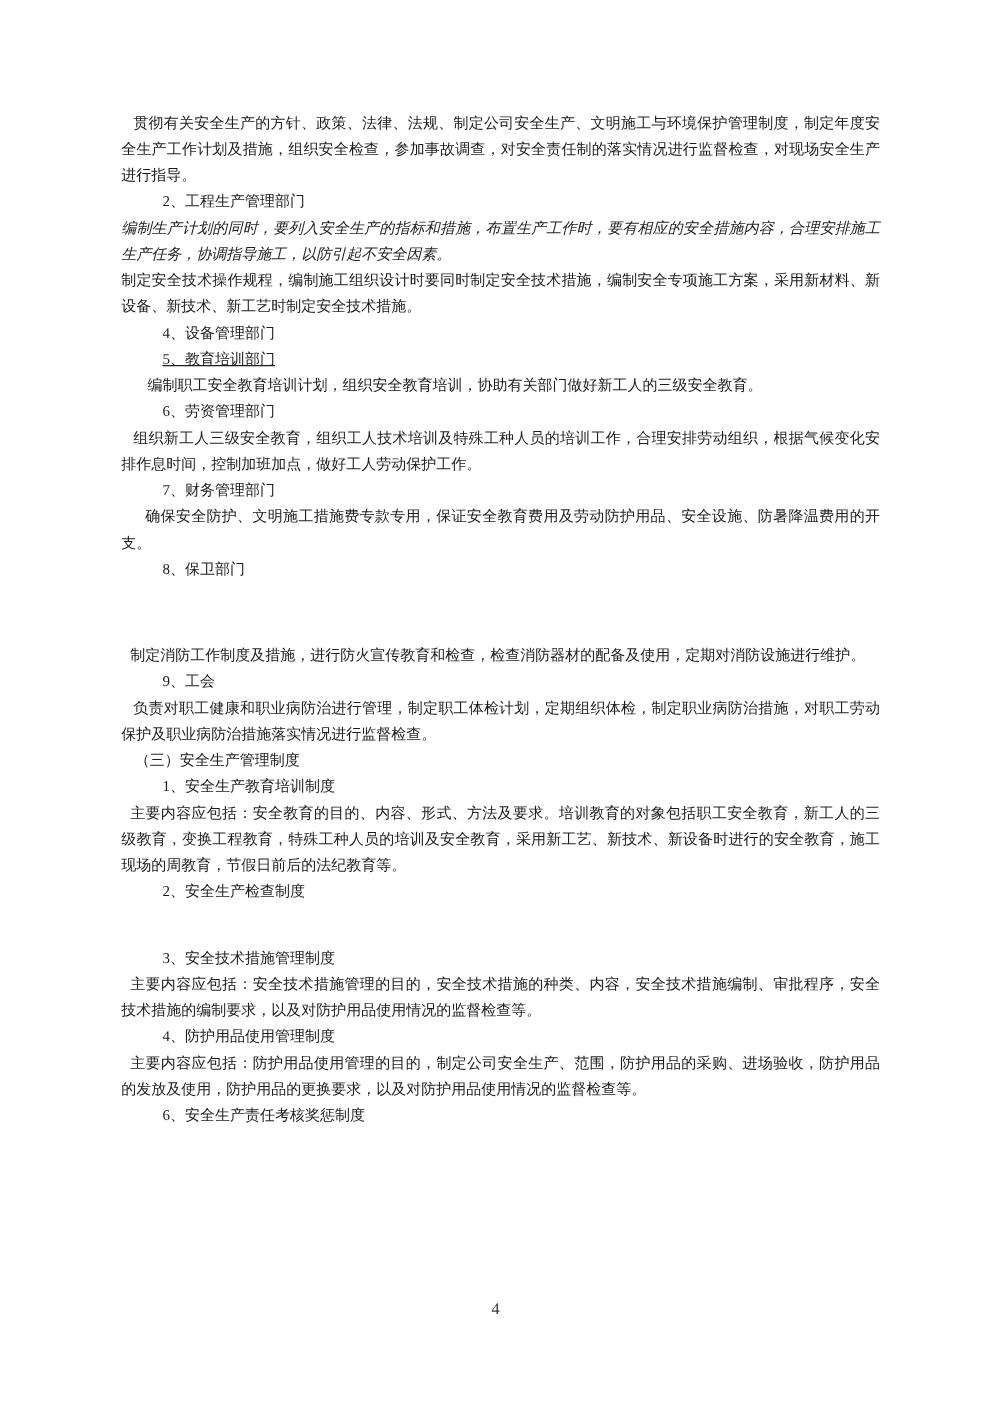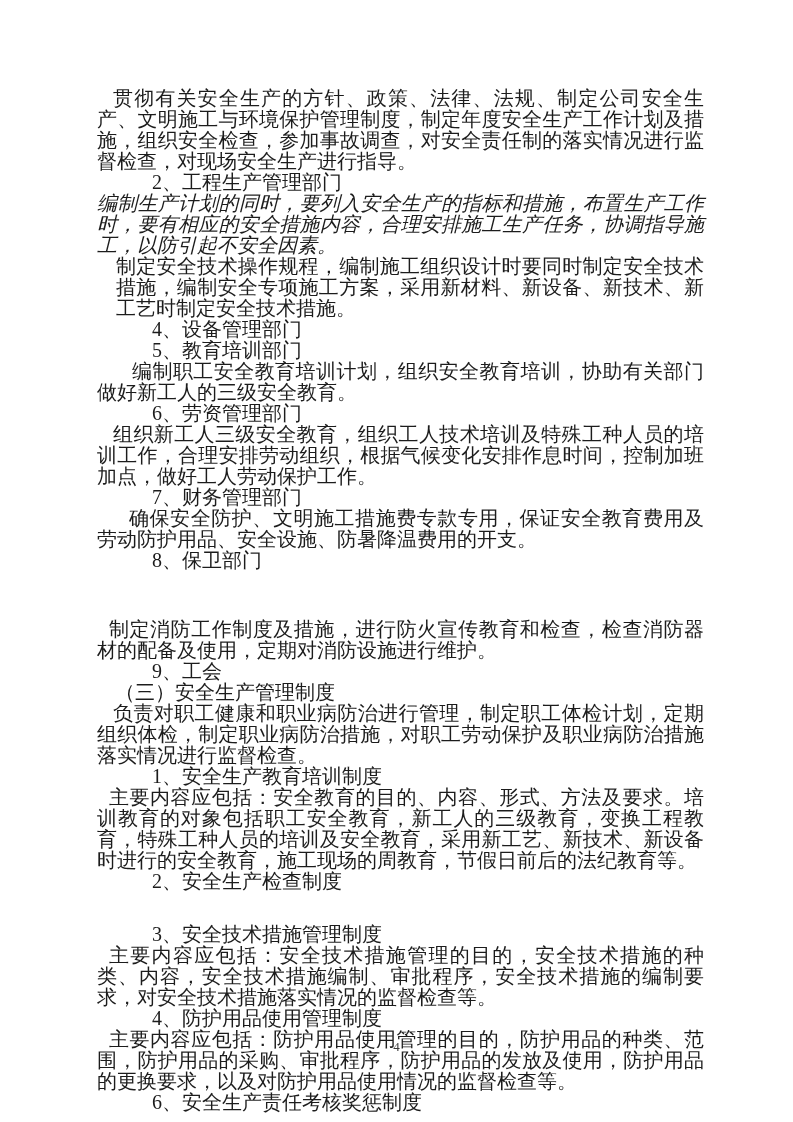--- a/index.html
+++ b/index.html
@@ -13,21 +13,21 @@
     height: 1122px;
     background: #ffffff;
     overflow: hidden;
     font-family: "Liberation Serif", "DejaVu Serif", serif;
   }
   .content {
     position: absolute;
     left: 97px;
     top: 88px;
     width: 607px;
-    font-size: 20px;
+    font-size: 12px;
     line-height: 21px;
     text-align: justify;
     color: #1c1c1c;
     letter-spacing: 0;
   }
   .content p {
     margin: 0;
     padding: 0;
     word-break: break-all;
   }
@@ -42,36 +42,36 @@
   }
 </style>
 </head>
 <body>
 
 <div class="page">
   <div class="content">
       <p style="text-indent: 0.8em;">贯彻有关安全生产的方针、政策、法律、法规、制定公司安全生产、文明施工与环境保护管理制度，制定年度安全生产工作计划及措施，组织安全检查，参加事故调查，对安全责任制的落实情况进行监督检查，对现场安全生产进行指导。</p>
       <p style="text-indent: 2.75em;">2、工程生产管理部门</p>
       <p style="text-indent: 0em; font-style: italic;">编制生产计划的同时，要列入安全生产的指标和措施，布置生产工作时，要有相应的安全措施内容，合理安排施工生产任务，协调指导施工，以防引起不安全因素。</p>
-      <p style="text-indent: 0em; margin-left: 19px;">制定安全技术操作规程，编制施工组织设计时要同时制定安全技术措施，编制安全专项施工方案，采用新材料、新设备、新技术、新工艺时制定安全技术措施。</p>
+      <p style="text-indent: 0em;">制定安全技术操作规程，编制施工组织设计时要同时制定安全技术措施，编制安全专项施工方案，采用新材料、新设备、新技术、新工艺时制定安全技术措施。</p>
       <p style="text-indent: 2.75em;">4、设备管理部门</p>
-      <p style="text-indent: 2.75em;">5、教育培训部门</p>
+      <p style="text-indent: 2.75em; text-decoration: underline;">5、教育培训部门</p>
       <p style="text-indent: 1.75em;">编制职工安全教育培训计划，组织安全教育培训，协助有关部门做好新工人的三级安全教育。</p>
       <p style="text-indent: 2.75em;">6、劳资管理部门</p>
       <p style="text-indent: 0.8em;">组织新工人三级安全教育，组织工人技术培训及特殊工种人员的培训工作，合理安排劳动组织，根据气候变化安排作息时间，控制加班加点，做好工人劳动保护工作。</p>
       <p style="text-indent: 2.75em;">7、财务管理部门</p>
       <p style="text-indent: 1.6em;">确保安全防护、文明施工措施费专款专用，保证安全教育费用及劳动防护用品、安全设施、防暑降温费用的开支。</p>
       <p style="text-indent: 2.75em;">8、保卫部门</p>
       <p style="text-indent: 0.6em; margin-top: 48px;">制定消防工作制度及措施，进行防火宣传教育和检查，检查消防器材的配备及使用，定期对消防设施进行维护。</p>
       <p style="text-indent: 2.75em;">9、工会</p>
+      <p style="text-indent: 0.8em;">负责对职工健康和职业病防治进行管理，制定职工体检计划，定期组织体检，制定职业病防治措施，对职工劳动保护及职业病防治措施落实情况进行监督检查。</p>
       <p style="text-indent: 0.9em;">（三）安全生产管理制度</p>
-      <p style="text-indent: 0.8em;">负责对职工健康和职业病防治进行管理，制定职工体检计划，定期组织体检，制定职业病防治措施，对职工劳动保护及职业病防治措施落实情况进行监督检查。</p>
       <p style="text-indent: 2.75em;">1、安全生产教育培训制度</p>
       <p style="text-indent: 0.6em;">主要内容应包括：安全教育的目的、内容、形式、方法及要求。培训教育的对象包括职工安全教育，新工人的三级教育，变换工程教育，特殊工种人员的培训及安全教育，采用新工艺、新技术、新设备时进行的安全教育，施工现场的周教育，节假日前后的法纪教育等。</p>
       <p style="text-indent: 2.75em;">2、安全生产检查制度</p>
       <p style="text-indent: 2.75em; margin-top: 32px;">3、安全技术措施管理制度</p>
-      <p style="text-indent: 0.6em;">主要内容应包括：安全技术措施管理的目的，安全技术措施的种类、内容，安全技术措施编制、审批程序，安全技术措施的编制要求，对安全技术措施落实情况的监督检查等。</p>
+      <p style="text-indent: 0.6em;">主要内容应包括：安全技术措施管理的目的，安全技术措施的种类、内容，安全技术措施编制、审批程序，安全技术措施的编制要求，以及对防护用品使用情况的监督检查等。</p>
       <p style="text-indent: 2.75em;">4、防护用品使用管理制度</p>
-      <p style="text-indent: 0.6em;">主要内容应包括：防护用品使用管理的目的，防护用品的种类、范围，防护用品的采购、审批程序，防护用品的发放及使用，防护用品的更换要求，以及对防护用品使用情况的监督检查等。</p>
+      <p style="text-indent: 0.6em;">主要内容应包括：防护用品使用管理的目的，制定公司安全生产、范围，防护用品的采购、进场验收，防护用品的发放及使用，防护用品的更换要求，以及对防护用品使用情况的监督检查等。</p>
       <p style="text-indent: 2.75em;">6、安全生产责任考核奖惩制度</p>
     </div>
   <div class="page-number">4</div>
 </div>
 
 </body></html>

